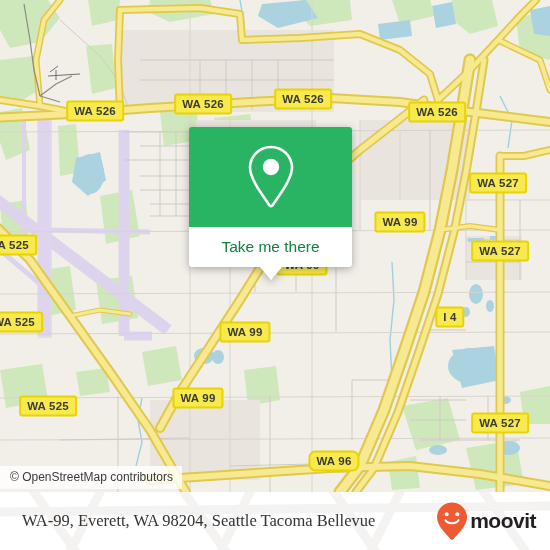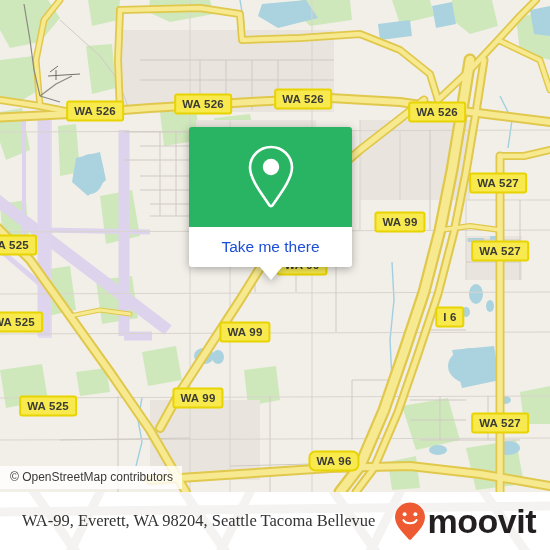--- a/index.html
+++ b/index.html
@@ -64,21 +64,21 @@
     background: #ffffff;
     height: 40px;
     border-radius: 0 0 3px 3px;
     display: flex;
     align-items: center;
     justify-content: center;
     position: relative;
   }
   #callout-label {
     font-size: 15.5px;
-    color: #1d4ed8;
+    color: #15803d;
     font-family: "Liberation Sans", sans-serif;
   }
   #callout-tail {
     position: absolute;
     left: 50%;
     bottom: -13px;
     margin-left: -12px;
     width: 0; height: 0;
     border-left: 12px solid transparent;
     border-right: 12px solid transparent;
@@ -128,21 +128,21 @@
     text-align: center;
   }
   #brand {
     position: absolute;
     right: 14px; top: 50%;
     transform: translateY(-50%);
     display: flex;
     align-items: center;
   }
   #brand-word {
-    font-size: 34px;
+    font-size: 21px;
     color: #231f20;
     font-weight: bold;
     letter-spacing: -0.5px;
     font-family: "Liberation Sans", sans-serif;
     margin-left: 1px;
   }
 </style>
 </head>
 <body>
 
@@ -351,21 +351,21 @@
     </svg>
 
     <div id="shields">
         <div class="shield" style="left: 95px; top: 111px;">WA 526</div>
         <div class="shield" style="left: 203px; top: 104px;">WA 526</div>
         <div class="shield" style="left: 303px; top: 99px;">WA 526</div>
         <div class="shield" style="left: 437px; top: 112px;">WA 526</div>
         <div class="shield" style="left: 498px; top: 183px;">WA 527</div>
         <div class="shield" style="left: 500px; top: 251px;">WA 527</div>
         <div class="shield" style="left: 500px; top: 423px;">WA 527</div>
-        <div class="shield" style="left: 450px; top: 317px;">I 6</div>
+        <div class="shield" style="left: 450px; top: 317px;">I 4</div>
         <div class="shield" style="left: 400px; top: 222px;">WA 99</div>
         <div class="shield" style="left: 245px; top: 332px;">WA 99</div>
         <div class="shield" style="left: 198px; top: 398px;">WA 99</div>
         <div class="shield" style="left: 334px; top: 461px; border-radius: 7px;">WA 96</div>
         <div class="shield" style="left: 8px; top: 245px;">WA 525</div>
         <div class="shield" style="left: 14px; top: 322px;">WA 525</div>
         <div class="shield" style="left: 48px; top: 406px;">WA 525</div>
         <div class="shield" style="left: 302px; top: 265px;">WA 99</div>
       </div>
   </div>

